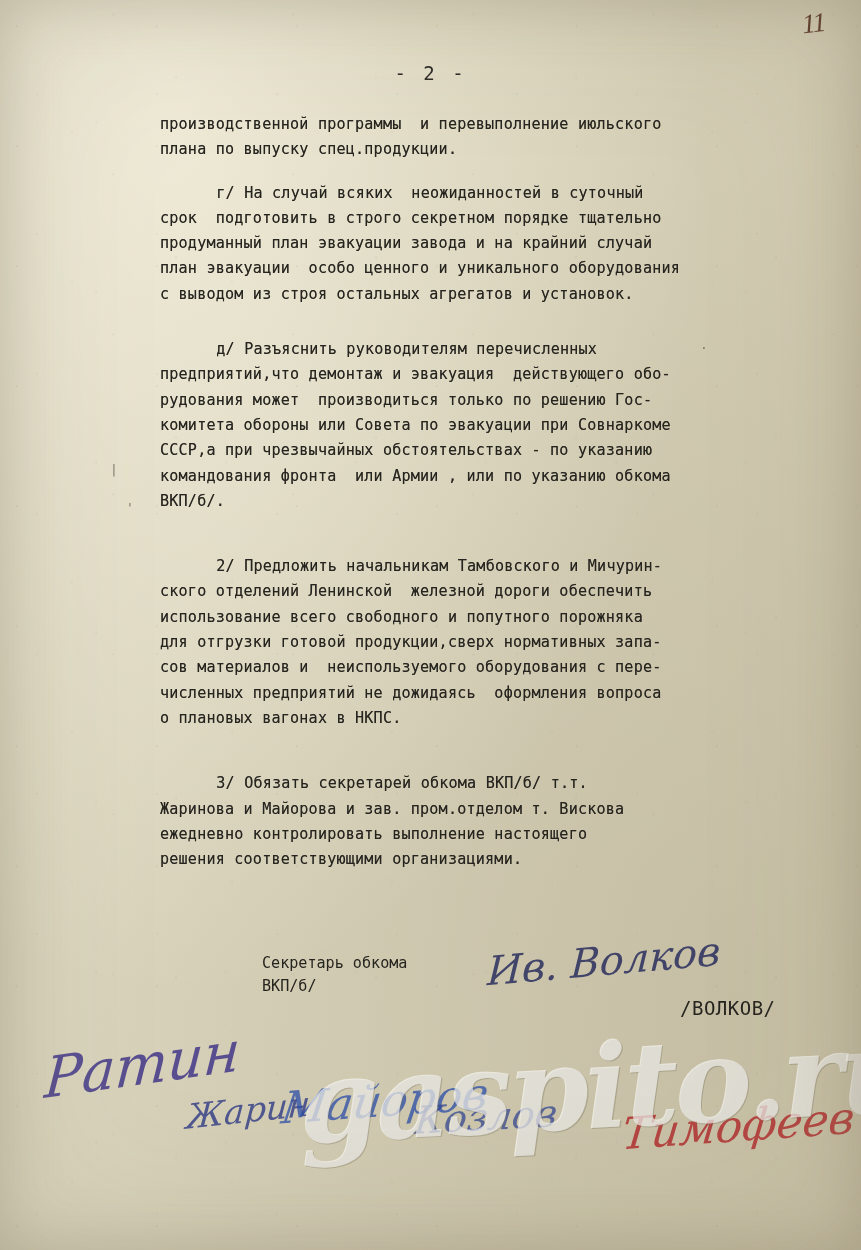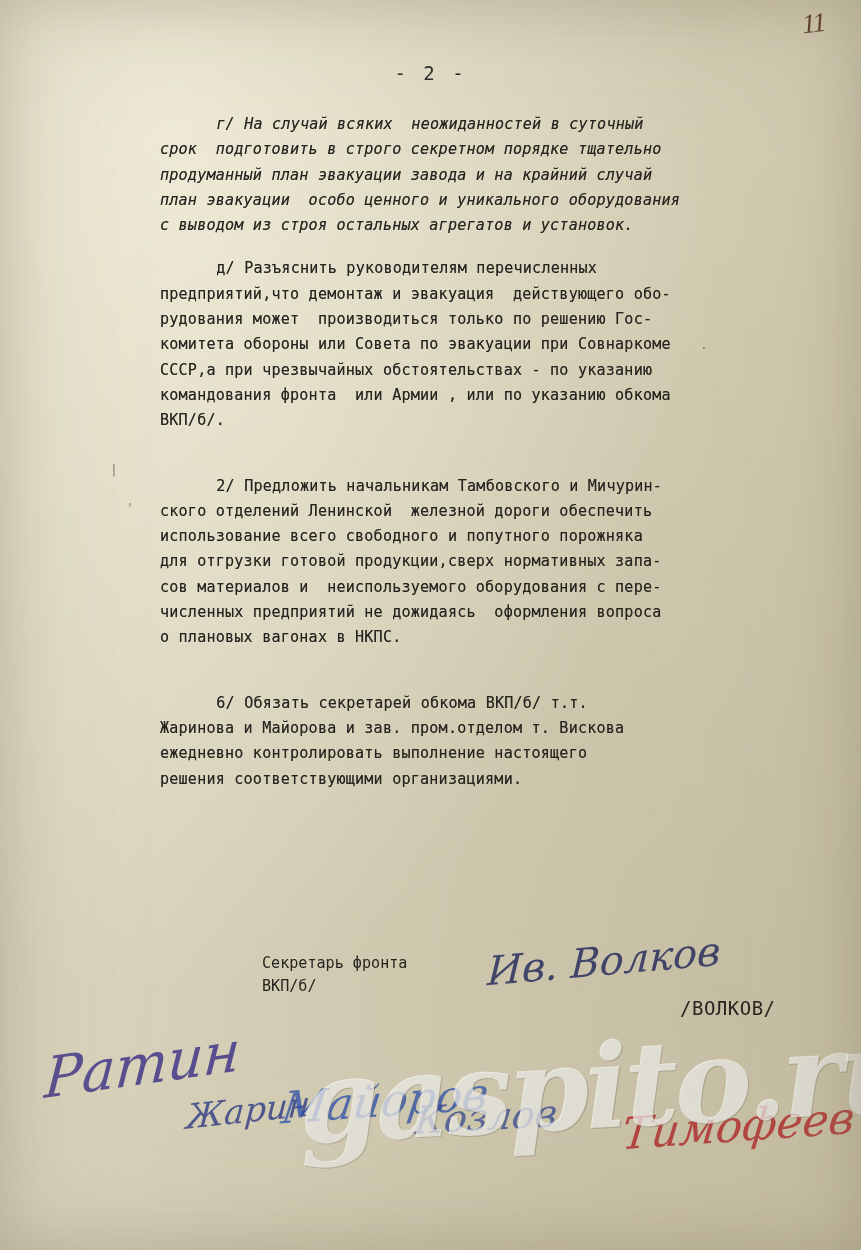--- a/index.html
+++ b/index.html
@@ -74,21 +74,21 @@
     font-size: 15.1px;
     line-height: 25.3px;
     letter-spacing: 0.2px;
     color: #26241f;
     text-shadow: 0 0 0.6px rgba(40,38,32,0.55);
   }
   .para {
     margin: 0 0 18px 0;
     white-space: pre-wrap;
   }
-  .para.gap-l { margin-bottom: 18px; font-style: italic; }
+  .para.gap-l { margin-bottom: 30px; }
   .para.gap-xl { margin-bottom: 40px; }
 
   
   .sig-block {
     position: absolute;
     top: 952px;
     left: 262px;
     font-size: 15.1px;
     line-height: 23px;
     color: #26241f;
@@ -182,47 +182,49 @@
 
 <div class="page">
 
   <div class="grain"></div>
 
   <div class="folio">11</div>
 
   <div class="page-number">- 2 -</div>
 
   <div class="body-text">
+    <p class="para">производственной программы  и перевыполнение июльского
+плана по выпуску спец.продукции.</p>
     <p class="para gap-l" style="text-indent:6.2ch">г/ На случай всяких  неожиданностей в суточный
 срок  подготовить в строго секретном порядке тщательно
 продуманный план эвакуации завода и на крайний случай
 план эвакуации  особо ценного и уникального оборудования
 с выводом из строя остальных агрегатов и установок.</p>
     <p class="para gap-xl" style="text-indent:6.2ch">д/ Разъяснить руководителям перечисленных
 предприятий,что демонтаж и эвакуация  действующего обо-
 рудования может  производиться только по решению Гос-
 комитета обороны или Совета по эвакуации при Совнаркоме
 СССР,а при чрезвычайных обстоятельствах - по указанию
 командования фронта  или Армии , или по указанию обкома
 ВКП/б/.</p>
     <p class="para gap-xl" style="text-indent:6.2ch">2/ Предложить начальникам Тамбовского и Мичурин-
 ского отделений Ленинской  железной дороги обеспечить
 использование всего свободного и попутного порожняка
 для отгрузки готовой продукции,сверх нормативных запа-
 сов материалов и  неиспользуемого оборудования с пере-
 численных предприятий не дожидаясь  оформления вопроса
 о плановых вагонах в НКПС.</p>
-    <p class="para" style="text-indent:6.2ch">6/ Обязать секретарей обкома ВКП/б/ т.т.
+    <p class="para" style="text-indent:6.2ch">3/ Обязать секретарей обкома ВКП/б/ т.т.
 Жаринова и Майорова и зав. пром.отделом т. Вискова
 ежедневно контролировать выполнение настоящего
 решения соответствующими организациями.</p>
   </div>
 
   <div class="sig-block">
-    <div>Секретарь фронта</div>
+    <div>Секретарь обкома</div>
     <div>ВКП/б/</div>
   </div>
 
   <div class="sig-name">/ВОЛКОВ/</div>
 
   <div class="sig sig-volkov">Ив. Волков</div>
   <div class="sig sig-blue1">Ратин</div>
   <div class="sig sig-blue2">Жарин</div>
   <div class="sig sig-blue3">Майоров</div>
   <div class="sig sig-blue4">Козлов</div>

